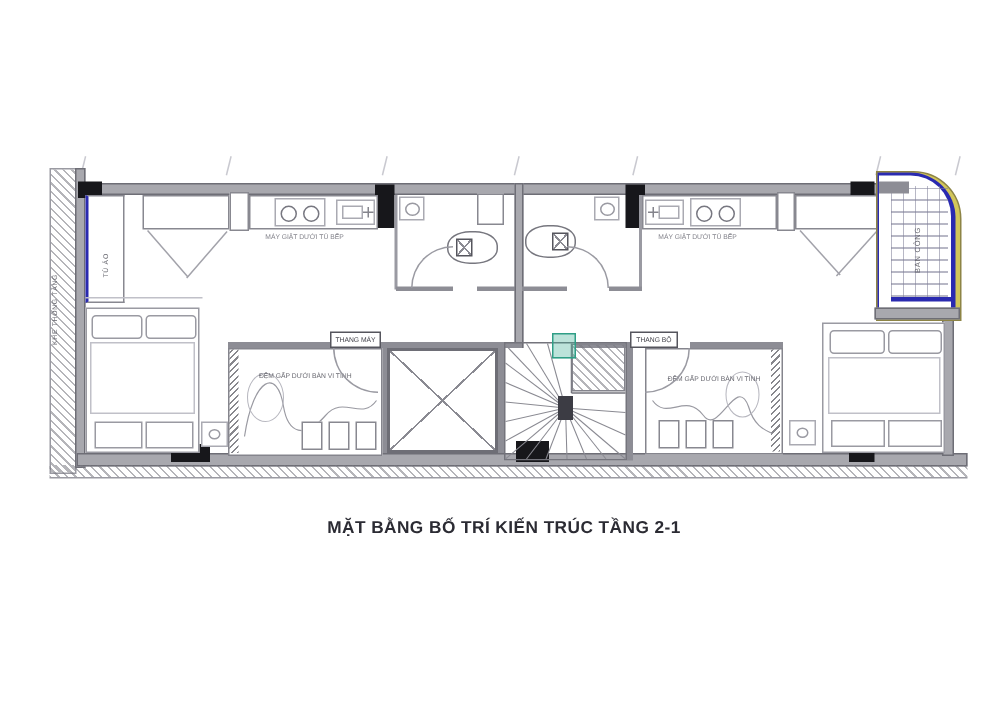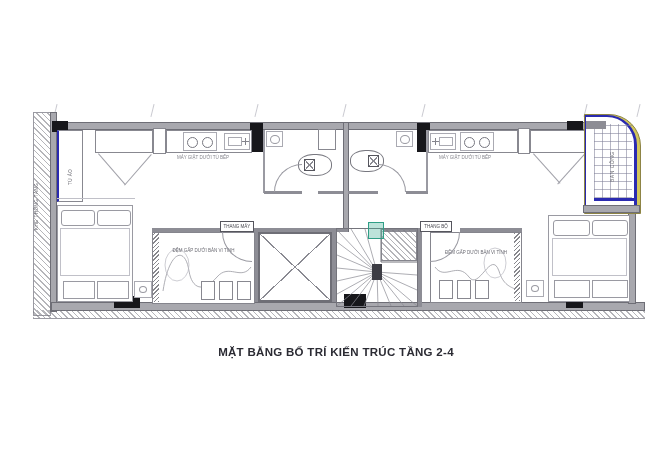--- a/index.html
+++ b/index.html
@@ -212,13 +212,13 @@
   <span class="abs" style="left:4px;top:4px;width:8px;height:7px;border:1px solid #9a9aa2;border-radius:50%;"></span>
 </div>
 <div class="abs lite" style="left:548px;top:215px;width:82px;height:87px;border-color:#9a9aa2;">
   <span class="pillow" style="left:4px;top:4px;width:35px;height:14px;"></span>
   <span class="pillow" style="left:43px;top:4px;width:34px;height:14px;"></span>
   <span class="abs" style="left:3px;top:22px;width:75px;height:38px;border:1px solid #c0c0c8;"></span>
   <span class="panel" style="left:5px;top:64px;width:34px;height:16px;"></span>
   <span class="panel" style="left:43px;top:64px;width:34px;height:16px;"></span>
 </div>
 
-<div class="title">MẶT BẰNG BỐ TRÍ KIẾN TRÚC TẦNG 2-4</div>
+<div class="title">MẶT BẰNG BỐ TRÍ KIẾN TRÚC TẦNG 2-1</div>
 
 </body></html>

